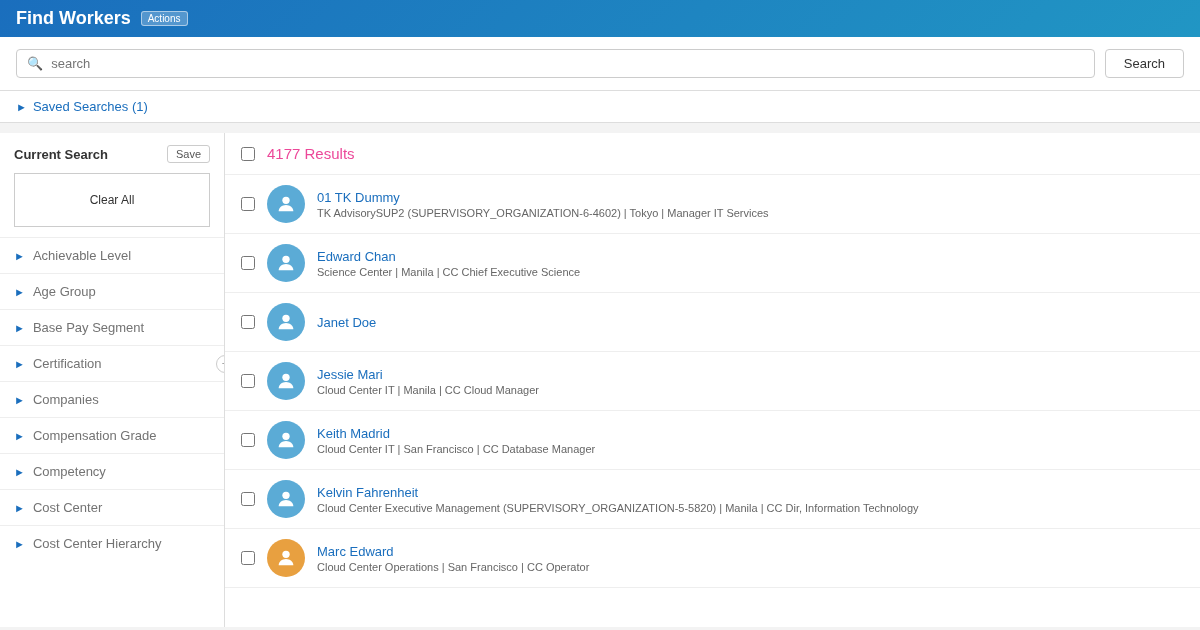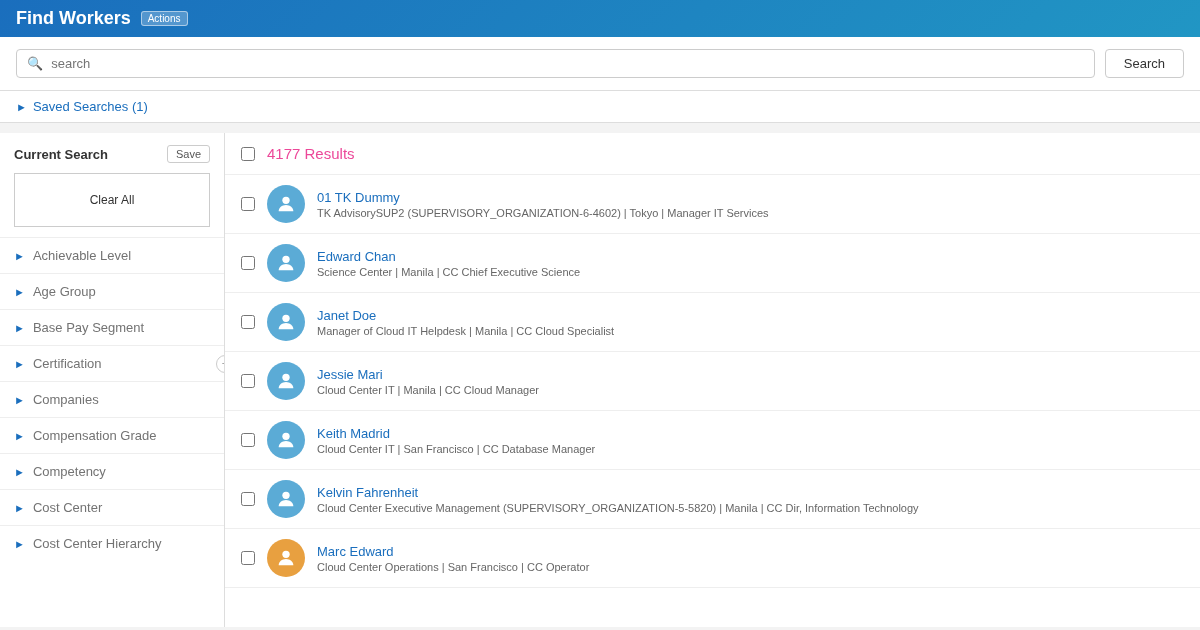--- a/index.html
+++ b/index.html
@@ -340,21 +340,20 @@
         <div class="worker-row">
       <input type="checkbox" class="row-checkbox" style="">
       <div class="avatar ">
         <svg width="22" height="22" viewBox="0 0 24 24" fill="white" xmlns="http://www.w3.org/2000/svg">
           <circle cx="12" cy="8" r="4"></circle>
           <path d="M4 20c0-4 3.6-7 8-7s8 3 8 7"></path>
         </svg>
       </div>
       <div class="worker-info">
         <a class="worker-name" href="#"><augtrainee20> Janet Doe</augtrainee20></a>
-        <div class="worker-details"><augtrainee20> Manager of Cloud IT Helpdesk | <augtrainee20> Manila | <augtrainee20> CC Cloud Specialist</augtrainee20></augtrainee20></augtrainee20></div>
       </div>
     </div>
         <div class="worker-row">
       <input type="checkbox" class="row-checkbox" style="">
       <div class="avatar ">
         <svg width="22" height="22" viewBox="0 0 24 24" fill="white" xmlns="http://www.w3.org/2000/svg">
           <circle cx="12" cy="8" r="4"></circle>
           <path d="M4 20c0-4 3.6-7 8-7s8 3 8 7"></path>
         </svg>
       </div>

